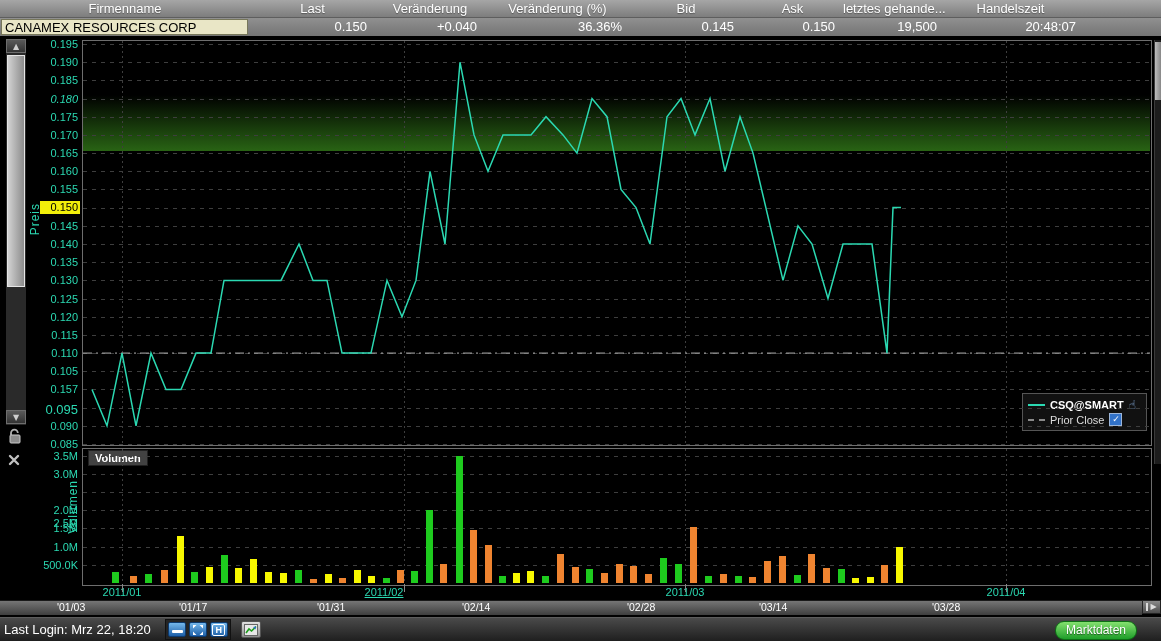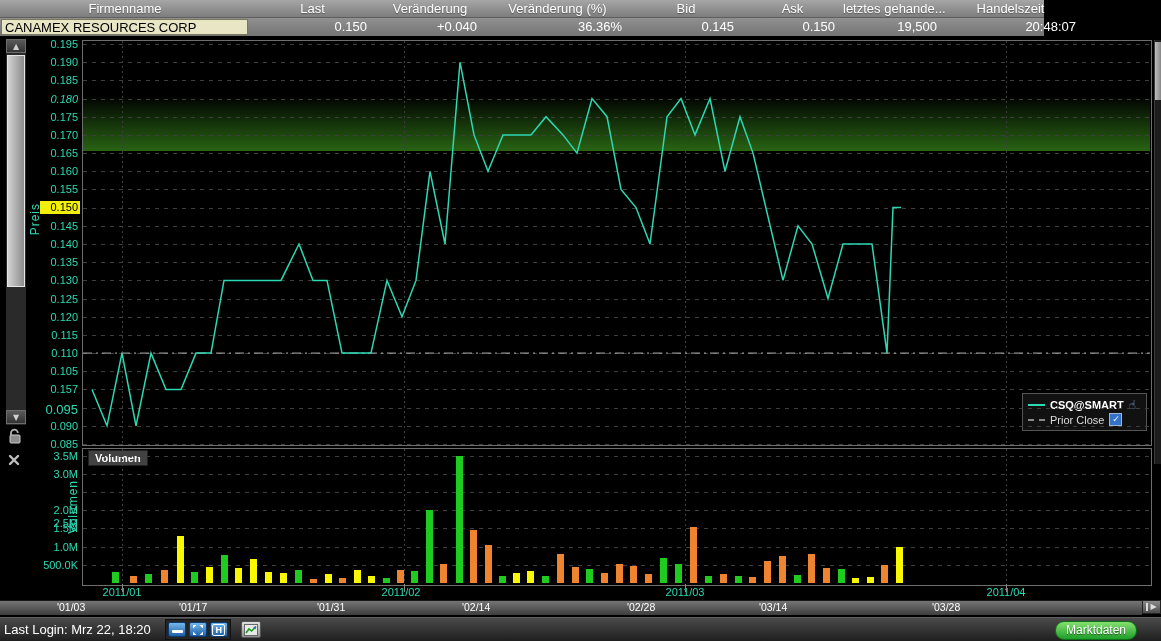--- a/index.html
+++ b/index.html
@@ -1,19 +1,19 @@
 <!DOCTYPE html>
 <html><head>
 <meta charset="utf-8">
 <style>
   html,body{margin:0;padding:0;background:#000;}
   .app{position:relative;width:1161px;height:641px;background:#000;overflow:hidden;
        font-family:"Liberation Sans",sans-serif;-webkit-font-smoothing:antialiased;}
   
-  .qt{position:absolute;left:0;top:0;width:1044px;}
+  .qt{position:absolute;left:0;top:0;width:1161px;}
   .qt-row{display:grid;grid-template-columns:250px 125px 110px 145px 112px 101px 102px 216px;}
   .qt-head{height:17px;background:linear-gradient(#a6a6a6,#7d7d7d);border-bottom:1px solid #5e5e5e;}
   .qt-head .cell{color:#fff;font-size:13px;line-height:17px;text-align:center;
     text-shadow:0 1px 1px rgba(0,0,0,.35);white-space:nowrap;overflow:hidden;}
   .qt-data{height:18px;background:linear-gradient(#909090,#747474);}
   .qt-data .cell{color:#fff;font-size:13px;line-height:18px;text-align:right;padding-right:8px;
     white-space:nowrap;overflow:hidden;}
   .cell.company{background:#e9e6c6;color:#000;text-align:left;padding:0 3px;margin:1px 2px 1px 1px;
     line-height:16px;border:1px solid #77775a;}
   .cell.pad-last{padding-right:85px;}
@@ -211,21 +211,21 @@
       <div style="position: absolute; left: 83px; top: 509px; width: 1067px; height: 1px; background: repeating-linear-gradient(to right, rgb(62, 62, 62) 0px, rgb(62, 62, 62) 4px, transparent 4px, transparent 9px);"></div>
       <div style="position: absolute; left: 30px; top: 503px; width: 48px; color: rgb(43, 217, 178); font-size: 11px; text-align: right;">1.0M</div>
       <div style="position: absolute; left: 83px; top: 527px; width: 1067px; height: 1px; background: repeating-linear-gradient(to right, rgb(62, 62, 62) 0px, rgb(62, 62, 62) 4px, transparent 4px, transparent 9px);"></div>
       <div style="position: absolute; left: 30px; top: 521px; width: 48px; color: rgb(43, 217, 178); font-size: 11px; text-align: right;">500.0K</div>
       <div style="position: absolute; left: 122px; top: 3px; height: 402px; width: 1px; background: repeating-linear-gradient(rgb(62, 62, 62) 0px, rgb(62, 62, 62) 2px, transparent 2px, transparent 5px);"></div>
       <div style="position: absolute; left: 122px; top: 411px; height: 134px; width: 1px; background: repeating-linear-gradient(rgb(62, 62, 62) 0px, rgb(62, 62, 62) 2px, transparent 2px, transparent 5px);"></div>
       <div class="month-label" style="position: absolute; left: 122px; top: 548px;">2011/01</div>
       <div style="position: absolute; left: 122px; top: 546px; width: 1px; height: 8px; background: rgb(138, 138, 138);"></div>
       <div style="position: absolute; left: 404px; top: 3px; height: 402px; width: 1px; background: repeating-linear-gradient(rgb(62, 62, 62) 0px, rgb(62, 62, 62) 2px, transparent 2px, transparent 5px);"></div>
       <div style="position: absolute; left: 404px; top: 411px; height: 134px; width: 1px; background: repeating-linear-gradient(rgb(62, 62, 62) 0px, rgb(62, 62, 62) 2px, transparent 2px, transparent 5px);"></div>
-      <div class="month-label" style="position: absolute; left: 401px; top: 548px;">2011/02</div>
+      <div class="month-label" style="position: absolute; left: 384px; top: 548px; text-decoration: underline;">2011/02</div>
       <div style="position: absolute; left: 404px; top: 546px; width: 1px; height: 8px; background: rgb(138, 138, 138);"></div>
       <div style="position: absolute; left: 685px; top: 3px; height: 402px; width: 1px; background: repeating-linear-gradient(rgb(62, 62, 62) 0px, rgb(62, 62, 62) 2px, transparent 2px, transparent 5px);"></div>
       <div style="position: absolute; left: 685px; top: 411px; height: 134px; width: 1px; background: repeating-linear-gradient(rgb(62, 62, 62) 0px, rgb(62, 62, 62) 2px, transparent 2px, transparent 5px);"></div>
       <div class="month-label" style="position: absolute; left: 685px; top: 548px;">2011/03</div>
       <div style="position: absolute; left: 685px; top: 546px; width: 1px; height: 8px; background: rgb(138, 138, 138);"></div>
       <div style="position: absolute; left: 1006px; top: 3px; height: 402px; width: 1px; background: repeating-linear-gradient(rgb(62, 62, 62) 0px, rgb(62, 62, 62) 2px, transparent 2px, transparent 5px);"></div>
       <div style="position: absolute; left: 1006px; top: 411px; height: 134px; width: 1px; background: repeating-linear-gradient(rgb(62, 62, 62) 0px, rgb(62, 62, 62) 2px, transparent 2px, transparent 5px);"></div>
       <div class="month-label" style="position: absolute; left: 1006px; top: 548px;">2011/04</div>
       <div style="position: absolute; left: 1006px; top: 546px; width: 1px; height: 8px; background: rgb(138, 138, 138);"></div>
       <div style="position: absolute; left: 112px; top: 534px; width: 7px; height: 11px; background: rgb(30, 203, 30);"></div>

